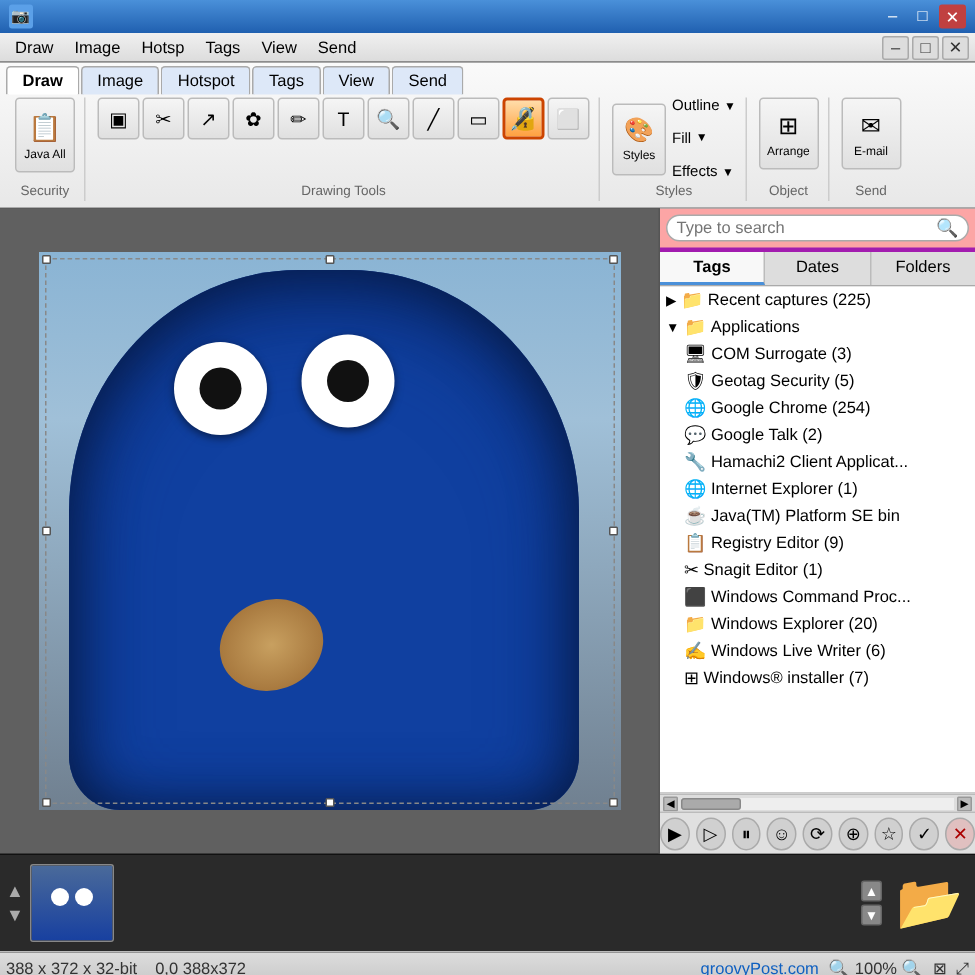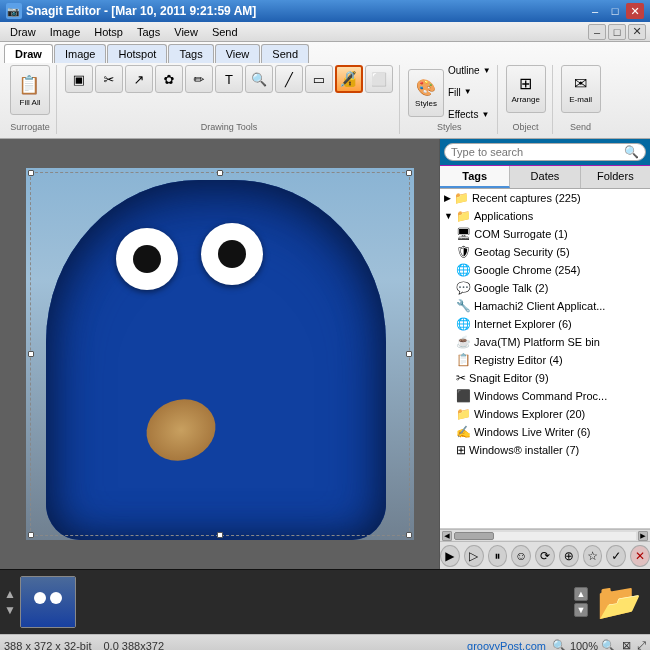--- a/index.html
+++ b/index.html
@@ -169,22 +169,22 @@
     
     .sidebar {
       width: 210px;
       background: #f0f0f0;
       display: flex;
       flex-direction: column;
       overflow: hidden;
     }
     .search-bar {
       padding: 4px;
-      background: #0369a1;
-      border-bottom: 1px solid #a21caf;
+      background: #fca5a5;
+      border-bottom: 3px solid #a21caf;
     }
     .search-input-wrap {
       display: flex;
       align-items: center;
       background: white;
       border: 1px solid #aaa;
       border-radius: 10px;
       padding: 1px 6px;
       gap: 4px;
     }
@@ -297,21 +297,20 @@
     .status-left { display: flex; gap: 12px; }
     .status-right { display: flex; align-items: center; gap: 6px; }
     .zoom-ctrl { display: flex; align-items: center; gap: 3px; }
   </style>
 </head>
 <body>
 
 <div class="title-bar">
   <div class="title-bar-left">
     <div class="title-bar-icon">📷</div>
-    <span class="title-bar-text">Snagit Editor - [Mar 10, 2011 9:21:59 AM]</span>
   </div>
   <div class="title-bar-controls">
     <div class="tb-btn">–</div>
     <div class="tb-btn">□</div>
     <div class="tb-btn close">✕</div>
   </div>
 </div>
 
 <div class="menu-bar">
   <span class="menu-item">Draw</span>
@@ -335,24 +334,24 @@
     <div class="ribbon-tab">Tags</div>
     <div class="ribbon-tab">View</div>
     <div class="ribbon-tab">Send</div>
   </div>
   <div class="ribbon-content">
 
     <div class="ribbon-group">
       <div class="ribbon-group-tools">
         <div class="r-btn r-btn-large">
           <span style="font-size:18px;">📋</span>
-          <span class="r-btn-label">Fill All</span>
-        </div>
-      </div>
-      <div class="ribbon-group-label">Surrogate</div>
+          <span class="r-btn-label">Java All</span>
+        </div>
+      </div>
+      <div class="ribbon-group-label">Security</div>
     </div>
 
     <div class="ribbon-group">
       <div class="ribbon-group-tools">
         <div class="r-btn" title="Select">▣</div>
         <div class="r-btn" title="Crop">✂</div>
         <div class="r-btn" title="Arrow">↗</div>
         <div class="r-btn" title="Stamp">✿</div>
         <div class="r-btn" title="Pen">✏</div>
         <div class="r-btn" title="Text">T</div>
@@ -462,53 +461,53 @@
         <span class="tree-icon">📁</span>
         <span>Recent captures (225)</span>
       </div>
       <div class="tree-item">
         <span class="tree-arrow">▼</span>
         <span class="tree-icon">📁</span>
         <span>Applications</span>
       </div>
       <div class="tree-item tree-indent">
         <span class="tree-icon">🖥</span>
-        <span>COM Surrogate (1)</span>
+        <span>COM Surrogate (3)</span>
       </div>
       <div class="tree-item tree-indent">
         <span class="tree-icon">🛡</span>
         <span>Geotag Security (5)</span>
       </div>
       <div class="tree-item tree-indent">
         <span class="tree-icon">🌐</span>
         <span>Google Chrome (254)</span>
       </div>
       <div class="tree-item tree-indent">
         <span class="tree-icon">💬</span>
         <span>Google Talk (2)</span>
       </div>
       <div class="tree-item tree-indent">
         <span class="tree-icon">🔧</span>
         <span>Hamachi2 Client Applicat...</span>
       </div>
       <div class="tree-item tree-indent">
         <span class="tree-icon">🌐</span>
-        <span>Internet Explorer (6)</span>
+        <span>Internet Explorer (1)</span>
       </div>
       <div class="tree-item tree-indent">
         <span class="tree-icon">☕</span>
         <span>Java(TM) Platform SE bin</span>
       </div>
       <div class="tree-item tree-indent">
         <span class="tree-icon">📋</span>
-        <span>Registry Editor (4)</span>
+        <span>Registry Editor (9)</span>
       </div>
       <div class="tree-item tree-indent">
         <span class="tree-icon">✂</span>
-        <span>Snagit Editor (9)</span>
+        <span>Snagit Editor (1)</span>
       </div>
       <div class="tree-item tree-indent">
         <span class="tree-icon">⬛</span>
         <span>Windows Command Proc...</span>
       </div>
       <div class="tree-item tree-indent">
         <span class="tree-icon">📁</span>
         <span>Windows Explorer (20)</span>
       </div>
       <div class="tree-item tree-indent">

